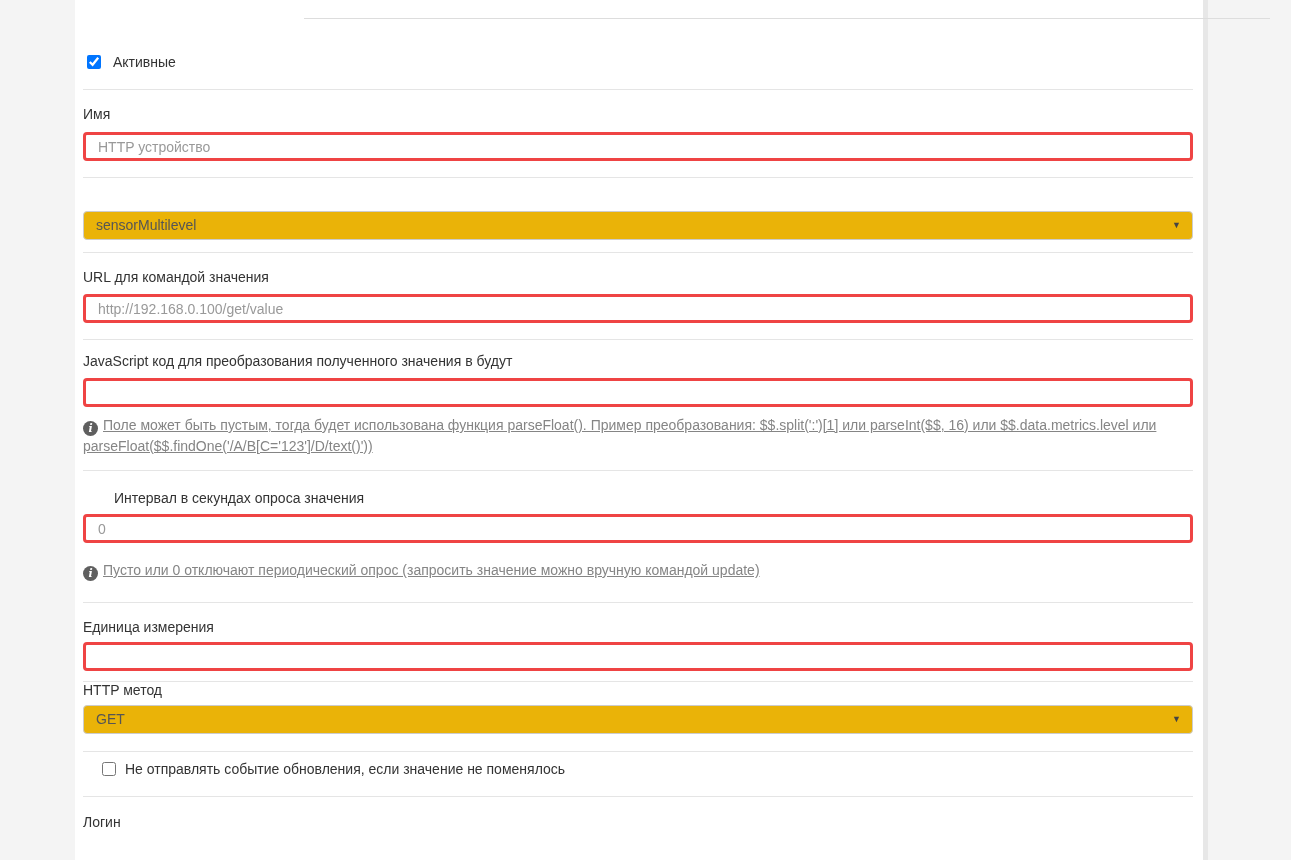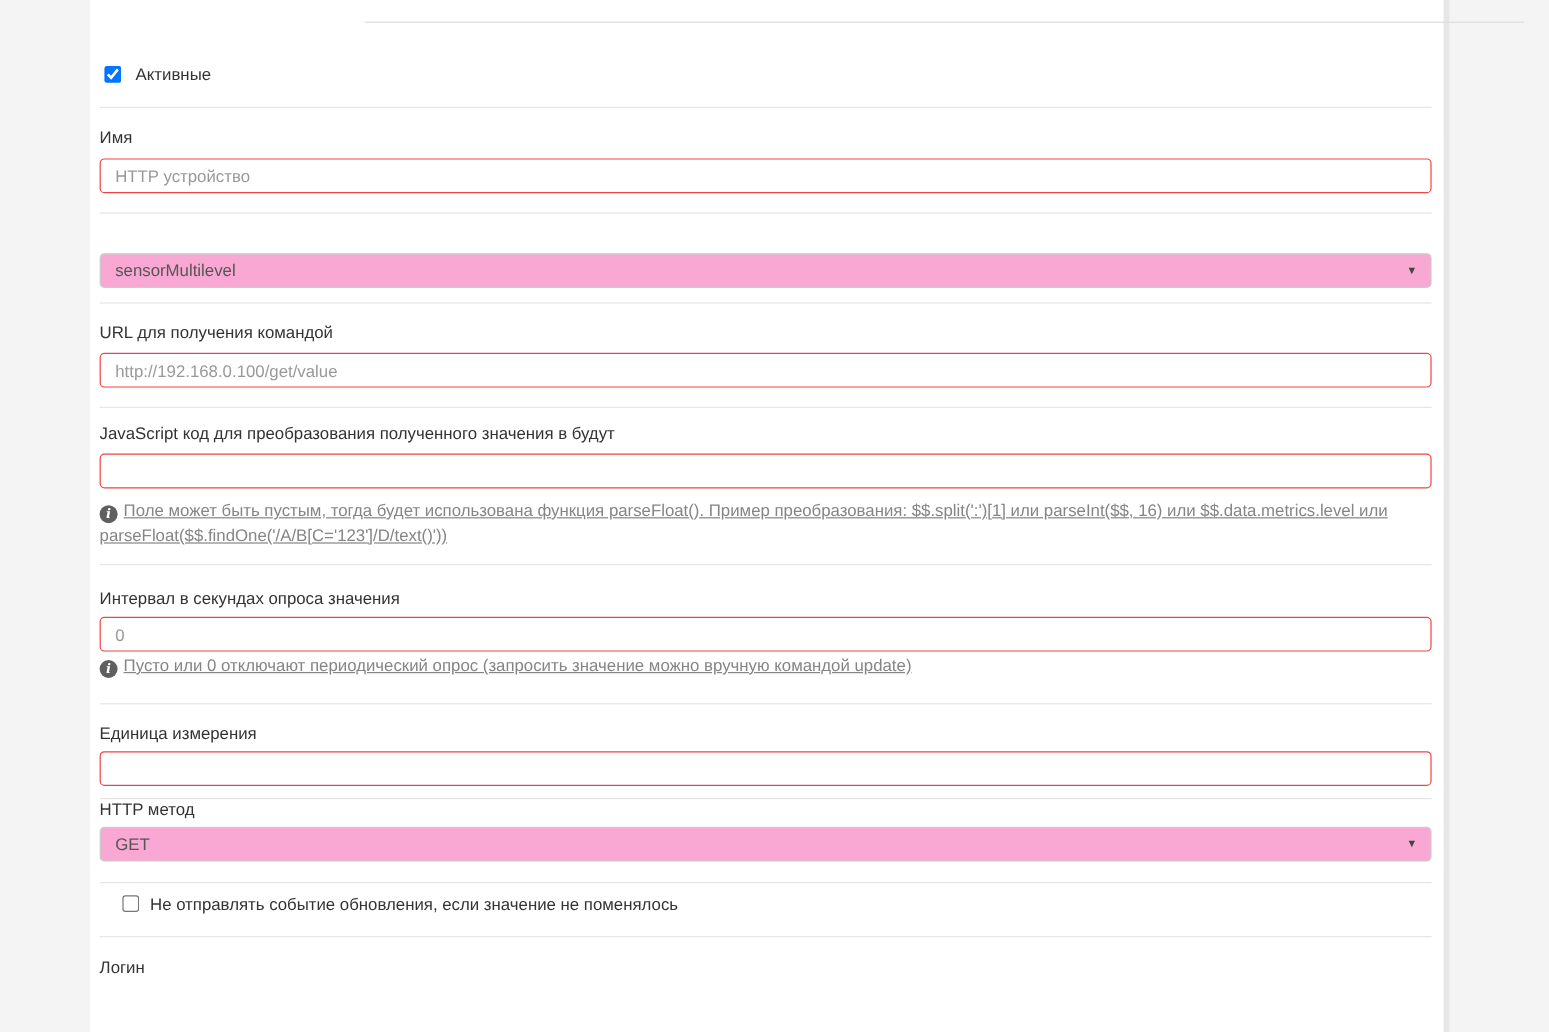--- a/index.html
+++ b/index.html
@@ -52,37 +52,37 @@
   }
   .field-label {
     display: block;
     line-height: 16px;
     color: #333;
   }
   input.text-input {
     display: block;
     width: 100%;
     height: 29px;
-    border: 1px solid #ef4444;
+    border: 3px solid #ef4444;
     border-radius: 4px;
     padding: 0 12px;
     font-family: "Liberation Sans", sans-serif;
     font-size: 14px;
     color: #999999;
     background: #ffffff;
     outline: none;
   }
   input.text-input::placeholder { color: #999999; }
   .select-box {
     position: relative;
     width: 100%;
     height: 29px;
     border: 1px solid #cccccc;
     border-radius: 4px;
-    background: #f9a8d4;
+    background: #eab308;
     color: #555555;
     line-height: 27px;
     padding: 0 24px 0 12px;
     cursor: default;
   }
   .select-box .caret {
     position: absolute;
     right: 11px; top: 0;
     line-height: 27px;
     font-size: 9px;
@@ -116,23 +116,23 @@
   .m-hr2      { margin-top: 16px; }
   .m-sel-type { margin-top: 33px; }
   .m-hr3      { margin-top: 12px; }
   .m-lbl-url  { margin-top: 16px; }
   .m-inp-url  { margin-top: 9px;  }
   .m-hr4      { margin-top: 16px; }
   .m-lbl-js   { margin-top: 13px; }
   .m-inp-js   { margin-top: 9px;  }
   .m-help-js  { margin-top: 8px;  }
   .m-hr5      { margin-top: 13px; }
-  .m-lbl-int  { margin-top: 19px; }
+  .m-lbl-int  { margin-top: 19px; margin-left: 31px; }
   .m-inp-int  { margin-top: 8px;  }
-  .m-help-int { margin-top: 1px;  }
+  .m-help-int { margin-top: 17px;  }
   .m-hr6      { margin-top: 21px; }
   .m-lbl-unit { margin-top: 16px; }
   .m-inp-unit { margin-top: 7px;  }
   .m-hr7      { margin-top: 10px; }
   .m-lbl-meth { }
   .m-sel-meth { margin-top: 7px;  }
   .m-hr8      { margin-top: 17px; }
   .m-check2   { margin-top: 7px;  }
   .m-check2 .cb-label { margin-left: 9px; }
   .m-help-skip{ margin-top: 13px; }
@@ -159,21 +159,21 @@
 
     <hr class="divider m-hr2">
 
     <div class="select-box m-sel-type">
       <span>sensorMultilevel</span>
       <span class="caret">▼</span>
     </div>
 
     <hr class="divider m-hr3">
 
-    <label class="field-label m-lbl-url">URL для получения командой</label>
+    <label class="field-label m-lbl-url">URL для командой значения</label>
     <input type="text" class="text-input m-inp-url" value="http://192.168.0.100/get/value" style="">
 
     <hr class="divider m-hr4">
 
     <label class="field-label m-lbl-js">JavaScript код для преобразования полученного значения в будут</label>
     <input type="text" class="text-input m-inp-js" value="" style="">
     <div class="help-text m-help-js">
       <span class="info-icon">i</span><span>Поле может быть пустым, тогда будет использована функция parseFloat(). Пример преобразования: $$.split(':')[1] или parseInt($$, 16) или $$.data.metrics.level или parseFloat($$.findOne('/A/B[C='123']/D/text()'))</span>
     </div>
 

